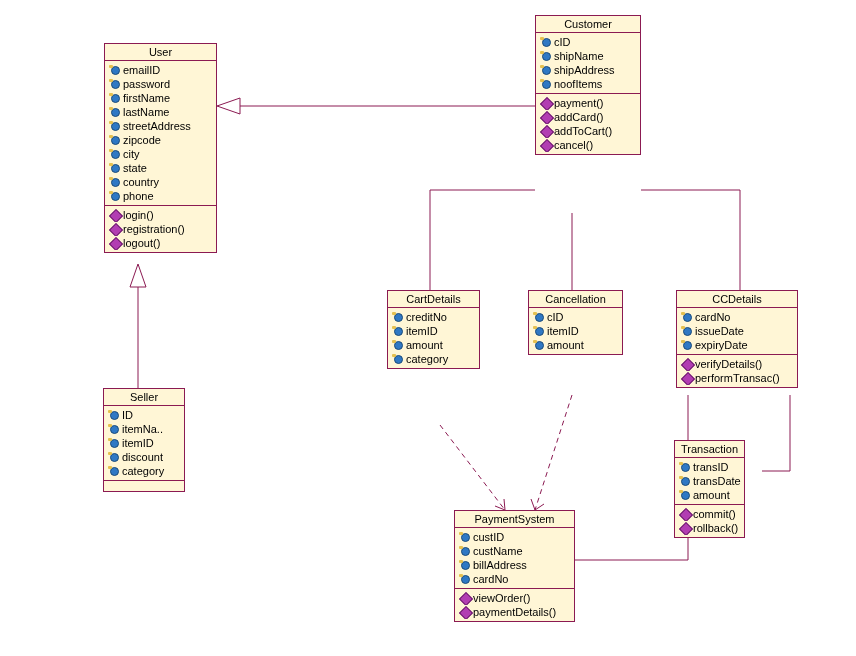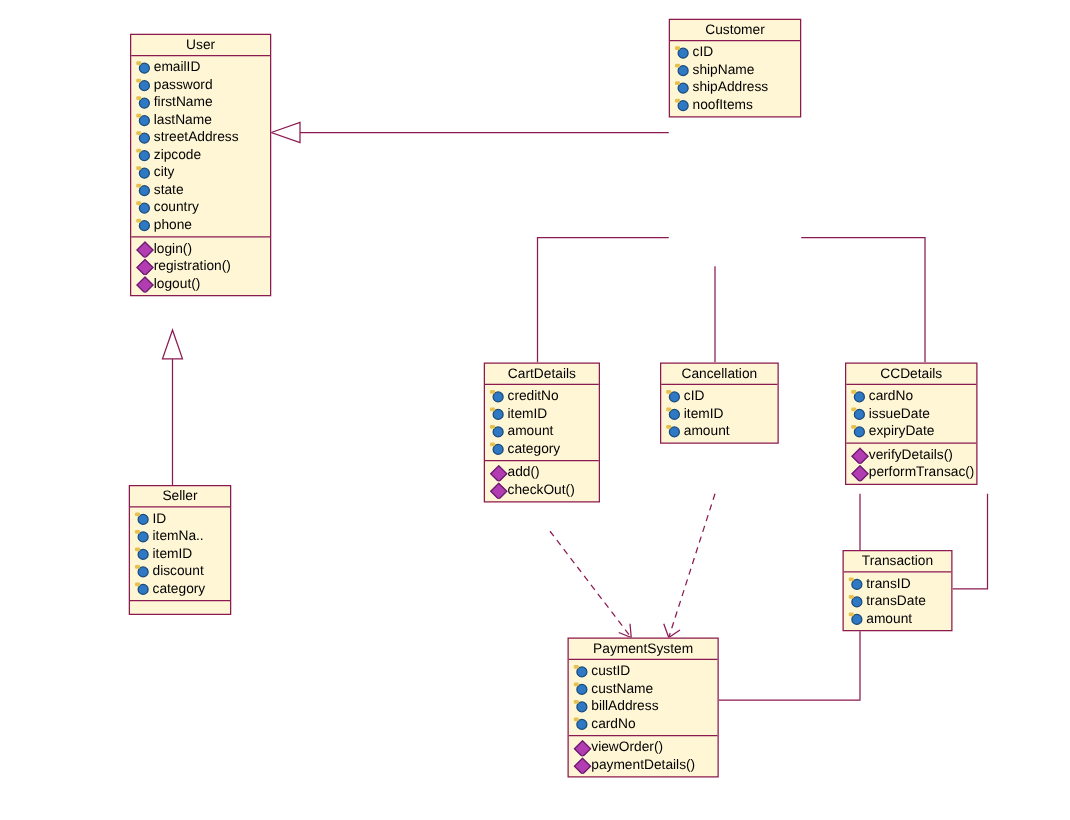--- a/index.html
+++ b/index.html
@@ -126,21 +126,21 @@
 
   <polyline points="688,395 688,560 575,560"></polyline>
 
   <line class="dashed" x1="440" y1="425" x2="505" y2="510"></line>
   <polyline class="open-arrow" points="495,506 505,510 504,499"></polyline>
 
   <line class="dashed" x1="572" y1="395" x2="535" y2="510"></line>
   <polyline class="open-arrow" points="531,499 535,510 544,504"></polyline>
 </svg>
 
-<div class="uml-class" style="left:104px; top:27px; width:113px;">
+<div class="uml-class" style="left:104px; top:43px; width:113px;">
   <div class="uml-title">User</div>
   <div class="uml-section">
     <div class="uml-row">
         <span class="icon icon-attr"></span>
         <span>emailID</span>
       </div>
     <div class="uml-row">
         <span class="icon icon-attr"></span>
         <span>password</span>
       </div>
@@ -206,20 +206,38 @@
       </div>
     <div class="uml-row">
         <span class="icon icon-attr"></span>
         <span>shipAddress</span>
       </div>
     <div class="uml-row">
         <span class="icon icon-attr"></span>
         <span>noofItems</span>
       </div>
   </div>
+  <div class="uml-section">
+    <div class="uml-row">
+        <span class="icon icon-op"></span>
+        <span>payment()</span>
+      </div>
+    <div class="uml-row">
+        <span class="icon icon-op"></span>
+        <span>addCard()</span>
+      </div>
+    <div class="uml-row">
+        <span class="icon icon-op"></span>
+        <span>addToCart()</span>
+      </div>
+    <div class="uml-row">
+        <span class="icon icon-op"></span>
+        <span>cancel()</span>
+      </div>
+  </div>
 </div>
 
 <div class="uml-class" style="left:103px; top:388px; width:82px;">
   <div class="uml-title">Seller</div>
   <div class="uml-section">
     <div class="uml-row">
         <span class="icon icon-attr"></span>
         <span>ID</span>
       </div>
     <div class="uml-row">
@@ -255,51 +273,41 @@
       </div>
     <div class="uml-row">
         <span class="icon icon-attr"></span>
         <span>amount</span>
       </div>
     <div class="uml-row">
         <span class="icon icon-attr"></span>
         <span>category</span>
       </div>
   </div>
-  <div class="uml-section">
-    <div class="uml-row">
-        <span class="icon icon-op"></span>
-        <span>add()</span>
-      </div>
-    <div class="uml-row">
-        <span class="icon icon-op"></span>
-        <span>checkOut()</span>
-      </div>
-  </div>
 </div>
 
 <div class="uml-class" style="left:528px; top:290px; width:95px;">
   <div class="uml-title">Cancellation</div>
   <div class="uml-section">
     <div class="uml-row">
         <span class="icon icon-attr"></span>
         <span>cID</span>
       </div>
     <div class="uml-row">
         <span class="icon icon-attr"></span>
         <span>itemID</span>
       </div>
     <div class="uml-row">
         <span class="icon icon-attr"></span>
         <span>amount</span>
       </div>
   </div>
 </div>
 
-<div class="uml-class" style="left:676px; top:290px; width:106px;">
+<div class="uml-class" style="left:676px; top:290px; width:122px;">
   <div class="uml-title">CCDetails</div>
   <div class="uml-section">
     <div class="uml-row">
         <span class="icon icon-attr"></span>
         <span>cardNo</span>
       </div>
     <div class="uml-row">
         <span class="icon icon-attr"></span>
         <span>issueDate</span>
       </div>
@@ -313,34 +321,44 @@
         <span class="icon icon-op"></span>
         <span>verifyDetails()</span>
       </div>
     <div class="uml-row">
         <span class="icon icon-op"></span>
         <span>performTransac()</span>
       </div>
   </div>
 </div>
 
-<div class="uml-class" style="left:674px; top:440px; width:88px;">
+<div class="uml-class" style="left:674px; top:440px; width:71px;">
   <div class="uml-title">Transaction</div>
   <div class="uml-section">
     <div class="uml-row">
         <span class="icon icon-attr"></span>
         <span>transID</span>
       </div>
     <div class="uml-row">
         <span class="icon icon-attr"></span>
         <span>transDate</span>
       </div>
     <div class="uml-row">
         <span class="icon icon-attr"></span>
         <span>amount</span>
+      </div>
+  </div>
+  <div class="uml-section">
+    <div class="uml-row">
+        <span class="icon icon-op"></span>
+        <span>commit()</span>
+      </div>
+    <div class="uml-row">
+        <span class="icon icon-op"></span>
+        <span>rollback()</span>
       </div>
   </div>
 </div>
 
 <div class="uml-class" style="left:454px; top:510px; width:121px;">
   <div class="uml-title">PaymentSystem</div>
   <div class="uml-section">
     <div class="uml-row">
         <span class="icon icon-attr"></span>
         <span>custID</span>

